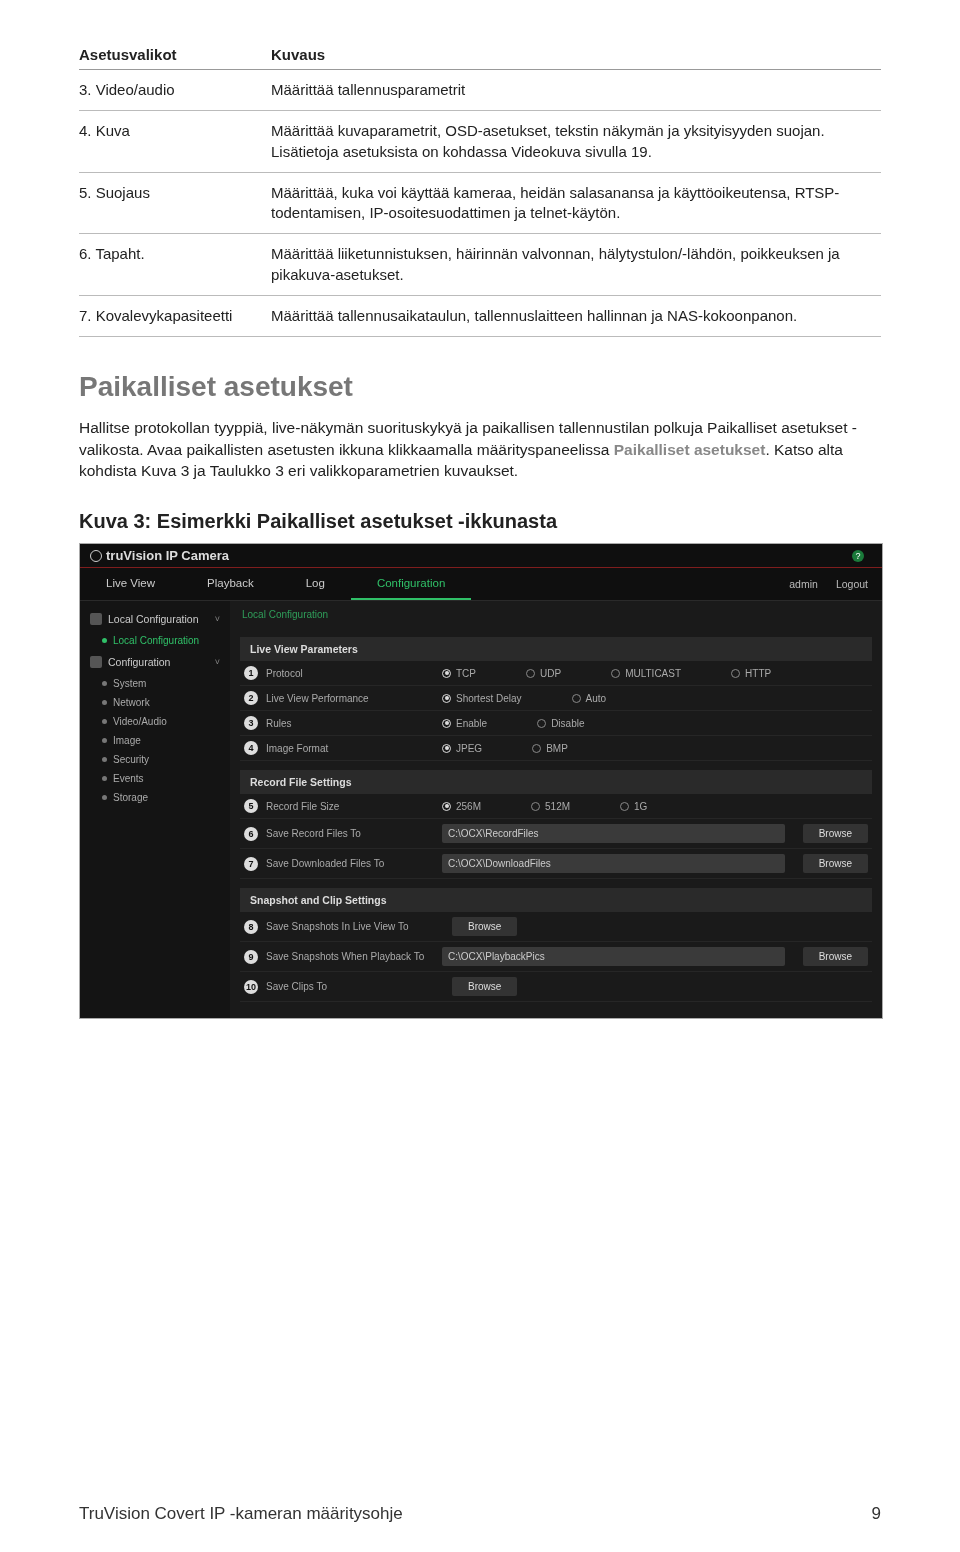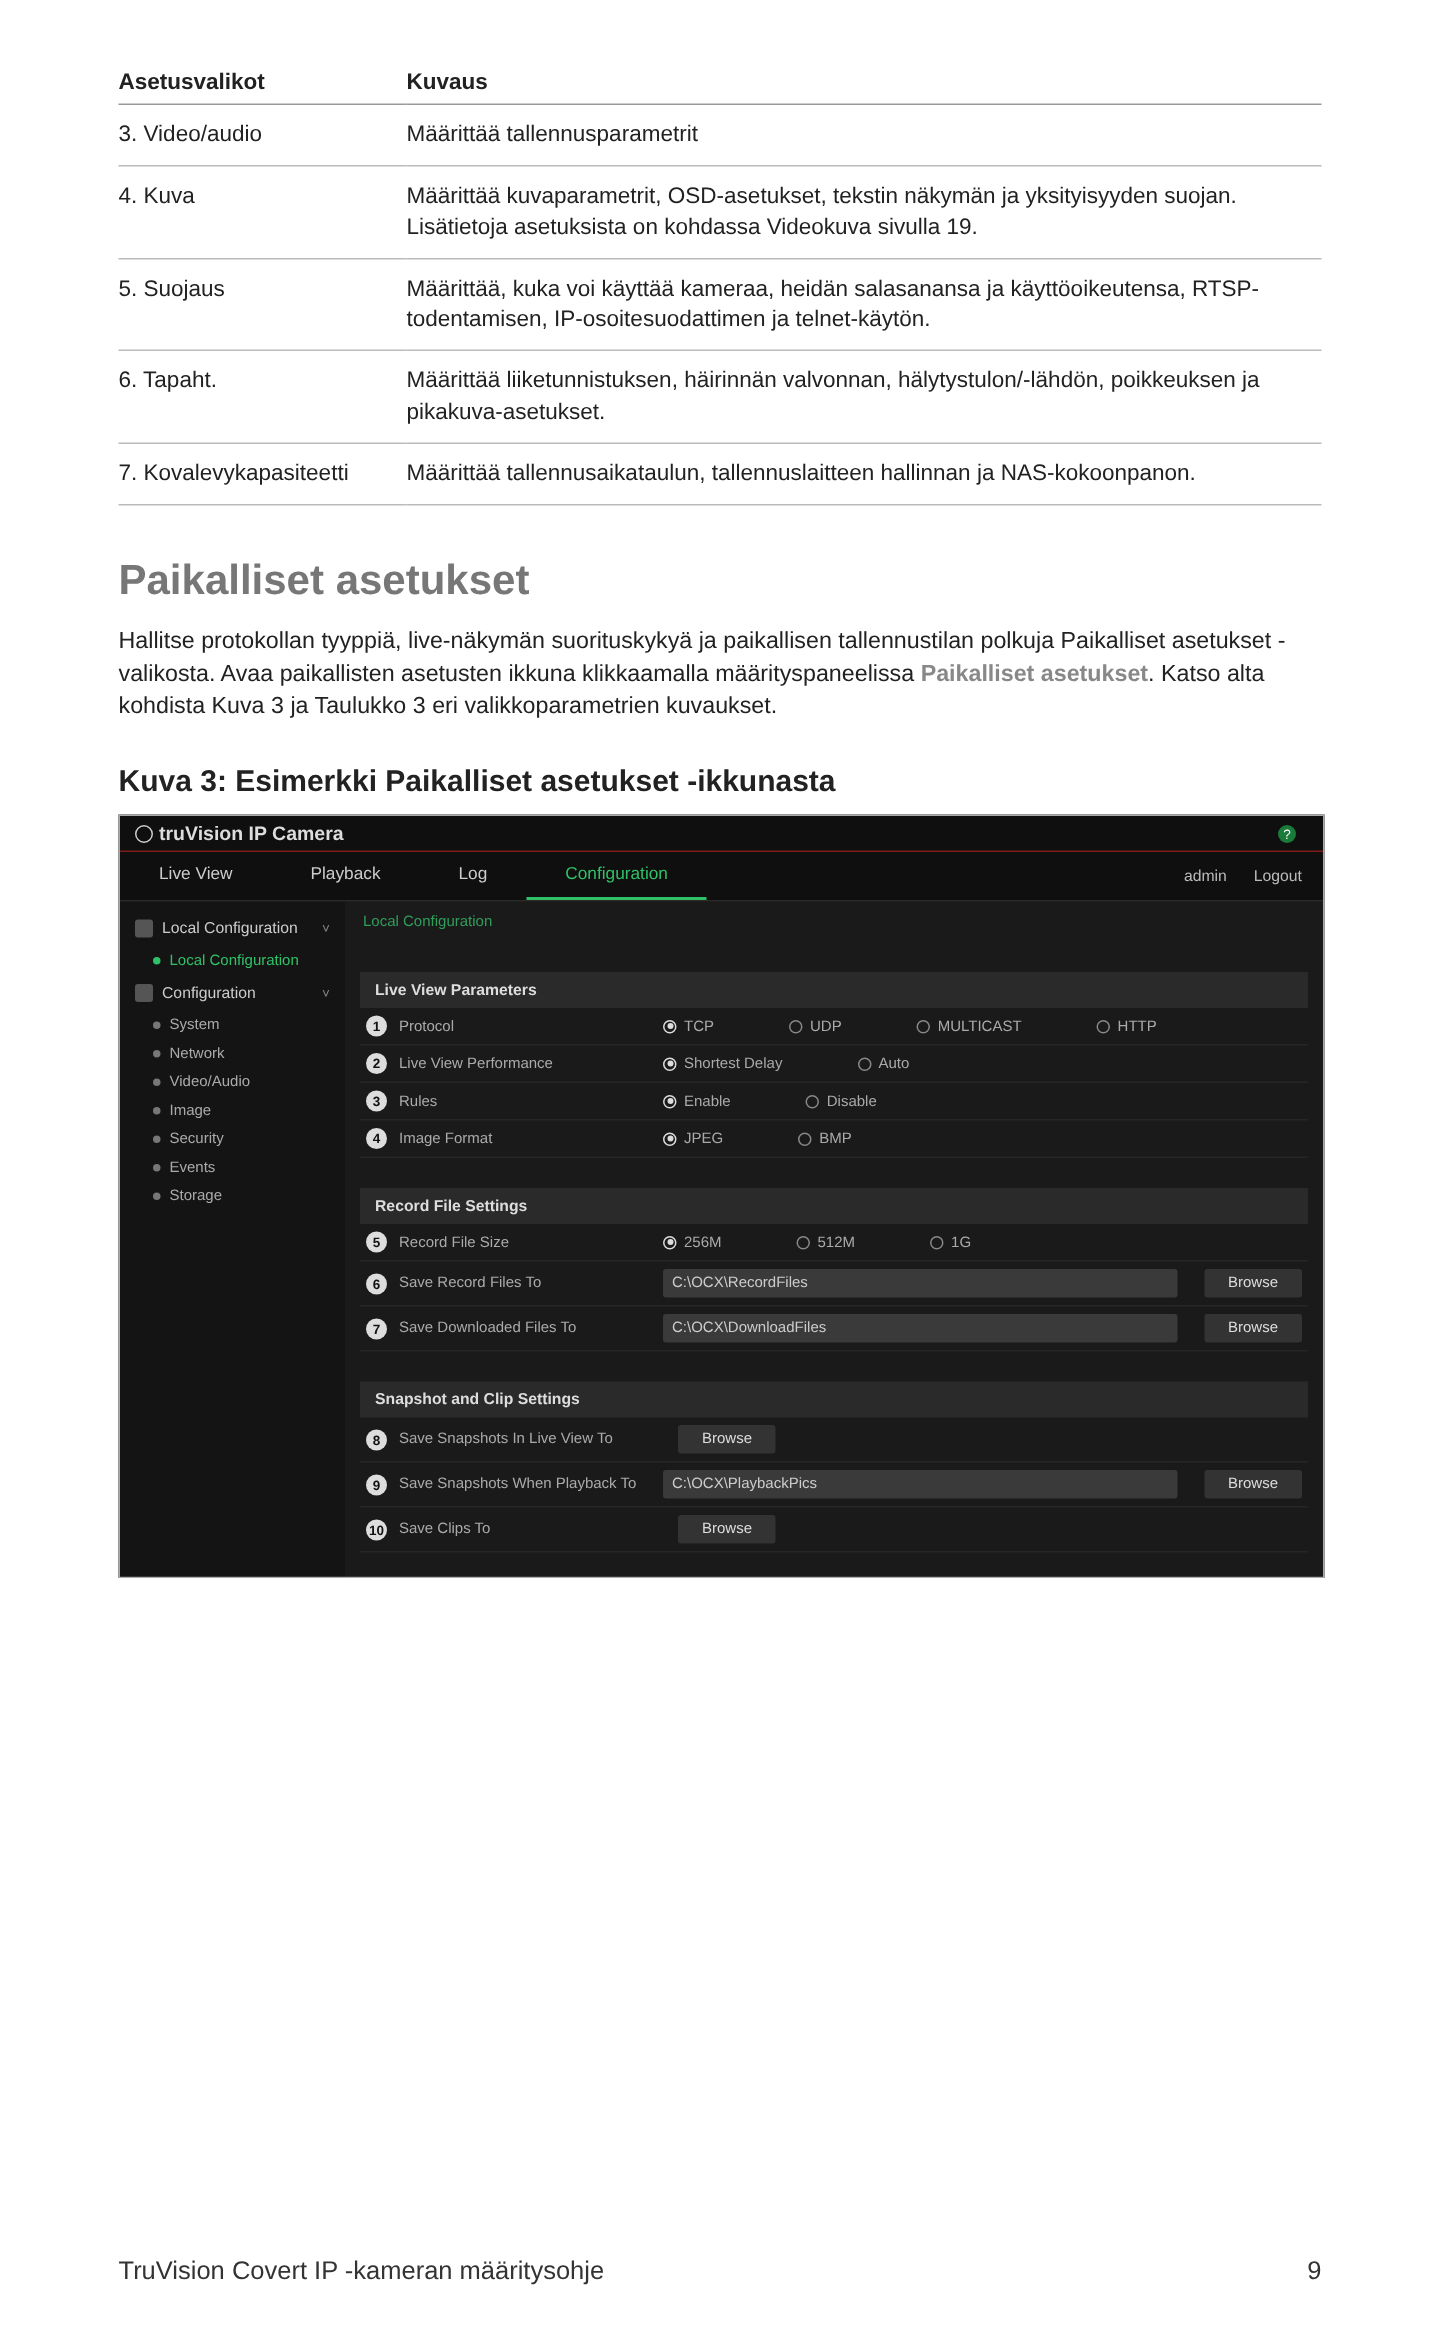--- a/index.html
+++ b/index.html
@@ -26,21 +26,21 @@
   .side{width:150px;background:#141414;padding:6px 0 20px 0;}
   .side-h{display:flex;align-items:center;gap:6px;padding:6px 10px;color:#ccc;font-size:10.5px;}
   .side-h .ico{width:12px;height:12px;background:#555;border-radius:2px;}
   .side-h .chev{margin-left:auto;color:#888;font-size:9px;}
   .side-item{display:flex;align-items:center;gap:6px;padding:4px 10px 4px 22px;color:#aaa;font-size:10px;}
   .side-item.on{color:#30c068;}
   .side-item .b{width:5px;height:5px;border-radius:50%;background:#777;}
   .side-item.on .b{background:#30c068;}
   .panel{flex:1;background:#1a1a1a;padding:6px 10px 16px 10px;}
   .crumb{color:#2f9e5a;font-size:10px;padding:2px 2px 8px 2px;}
-  .grp-h{background:#2a2a2a;color:#ddd;font-weight:bold;font-size:10.5px;padding:6px 10px;margin-top:20px;}
+  .grp-h{background:#2a2a2a;color:#ddd;font-weight:bold;font-size:10.5px;padding:6px 10px;margin-top:9px;}
   .row{display:flex;align-items:center;padding:5px 4px;gap:8px;border-bottom:1px solid #262626;}
   .num{width:14px;height:14px;border-radius:50%;background:#ddd;color:#111;font-size:9px;display:flex;align-items:center;justify-content:center;font-weight:bold;flex-shrink:0;}
   .lbl{width:168px;color:#aaa;font-size:10px;}
   .opts{display:flex;gap:50px;flex:1;align-items:center;}
   .opt{display:flex;align-items:center;gap:5px;color:#aaa;font-size:10px;}
   .r{width:9px;height:9px;border-radius:50%;border:1.5px solid #888;box-sizing:border-box;position:relative;}
   .r.sel{border-color:#ddd;}
   .r.sel::after{content:"";position:absolute;inset:1.5px;border-radius:50%;background:#ddd;}
   .path{flex:1;background:#3a3a3a;color:#ccc;font-size:10px;padding:4px 6px;border-radius:2px;}
   .btn{background:#333;color:#ddd;font-size:10px;padding:4px 16px;border-radius:2px;margin-left:10px;}

